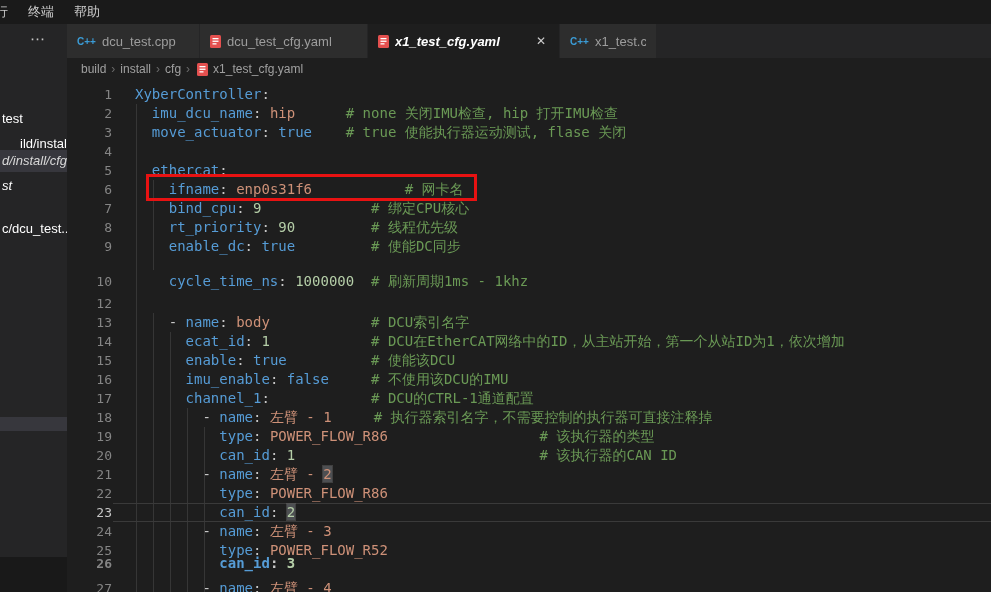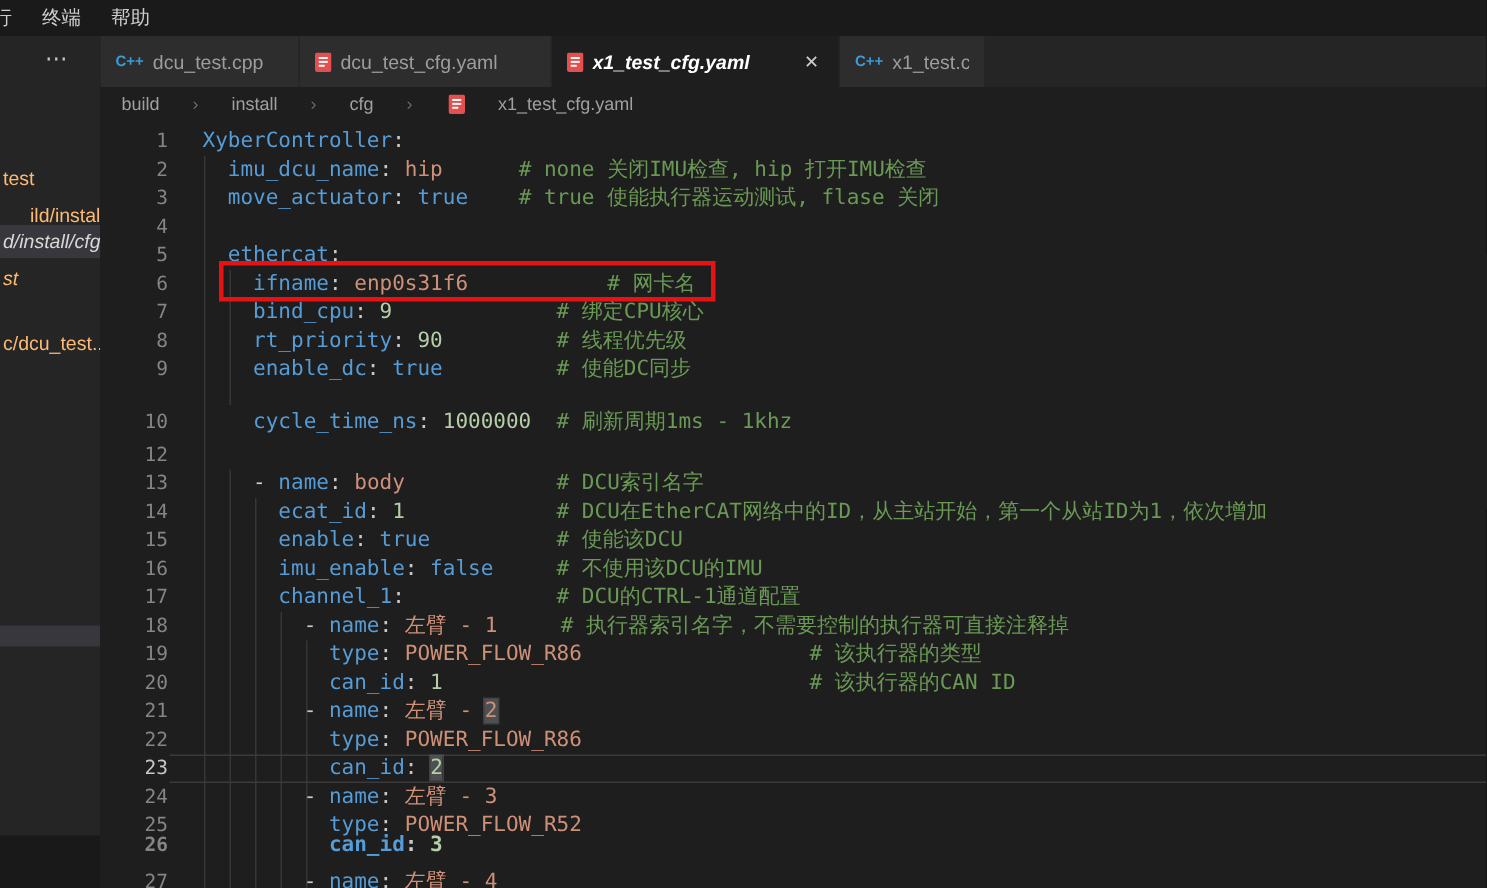--- a/index.html
+++ b/index.html
@@ -17,21 +17,21 @@
 
   
   .menubar{position:absolute;left:0;top:0;width:991px;height:24px;background:var(--menubar-bg);
     color:#cccccc;font-size:13px;display:flex;align-items:center;gap:4px;padding-left:1px}
   .menu-item{padding:0 8px;cursor:default;white-space:nowrap}
   .menu-item:first-child{padding-left:0;margin-left:-6px}
 
   
   .sidebar{position:absolute;left:0;top:24px;width:67px;height:568px;background:var(--sidebar-bg);overflow:hidden}
   .sidebar-more{position:absolute;left:30px;top:6px;color:#c5c5c5;font-size:15px;letter-spacing:1px;cursor:pointer}
-  .side-item{position:absolute;left:0;width:67px;height:22px;line-height:22px;color:#fdba74;
+  .side-item{position:absolute;left:0;width:67px;height:22px;line-height:22px;color:#ffffff;
     font-size:13px;white-space:nowrap;overflow:hidden;padding-left:2px;cursor:pointer}
   .side-item.sel{background:var(--sidebar-selected-bg);color:#d8d8d8;font-style:italic}
   .side-bar-hl{position:absolute;left:0;top:393px;width:67px;height:14px;background:var(--sidebar-selected-bg)}
   .side-dark{position:absolute;left:0;top:533px;width:67px;height:35px;background:#191919}
 
   
   .editor-col{position:absolute;left:67px;top:24px;right:0;bottom:0;background:var(--editor-bg)}
 
   
   .tabbar{position:absolute;left:0;top:0;right:0;height:34px;background:var(--sidebar-bg);display:flex}
@@ -44,21 +44,21 @@
   .tab.active{background:var(--tab-active-bg);color:#ffffff}
   .tab.active .tab-label{font-style:italic;font-weight:bold}
   .tab-label{white-space:nowrap;overflow:hidden;flex:1}
   .tab-close{color:#cccccc;font-size:12px;padding:1px 3px;border-radius:3px;cursor:pointer}
   .fic{flex:none;display:inline-flex;align-items:center;justify-content:center}
   .fic.cpp{color:var(--cpp-icon-blue);font-size:10px;font-weight:bold;font-family:"Liberation Sans",sans-serif}
   .fic.yaml svg{display:block}
 
   
   .breadcrumb{position:absolute;left:0;top:34px;right:0;height:22px;display:flex;align-items:center;
-    gap:22px;padding-left:14px;font-size:12px;color:#a0a0a0;background:var(--editor-bg)}
+    gap:5px;padding-left:14px;font-size:12px;color:#a0a0a0;background:var(--editor-bg)}
   .crumb{cursor:pointer;white-space:nowrap}
   .crumb-sep{color:#6b6b6b}
   .breadcrumb .fic.yaml{margin-left:2px}
 
   
   .code{position:absolute;left:0;top:56px;right:0;bottom:0;background:var(--editor-bg);
     font-family:"DejaVu Sans Mono","Liberation Mono",monospace;font-size:14px;overflow:hidden}
   .code-line{position:absolute;left:0;right:0;height:19px;line-height:19px;white-space:pre}
   .ln{position:absolute;left:0;top:0;width:45px;text-align:right;color:var(--line-number);font-size:13px}
   .lc{position:absolute;left:68px;top:0;white-space:pre}

